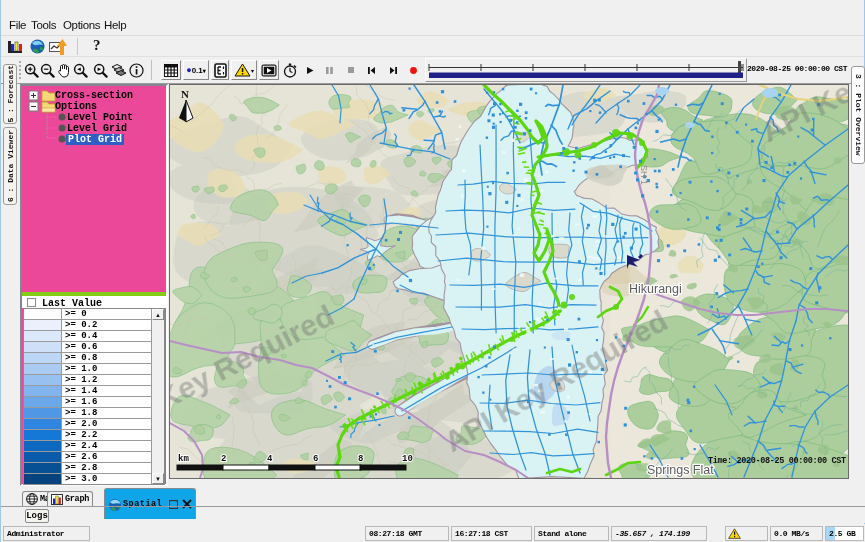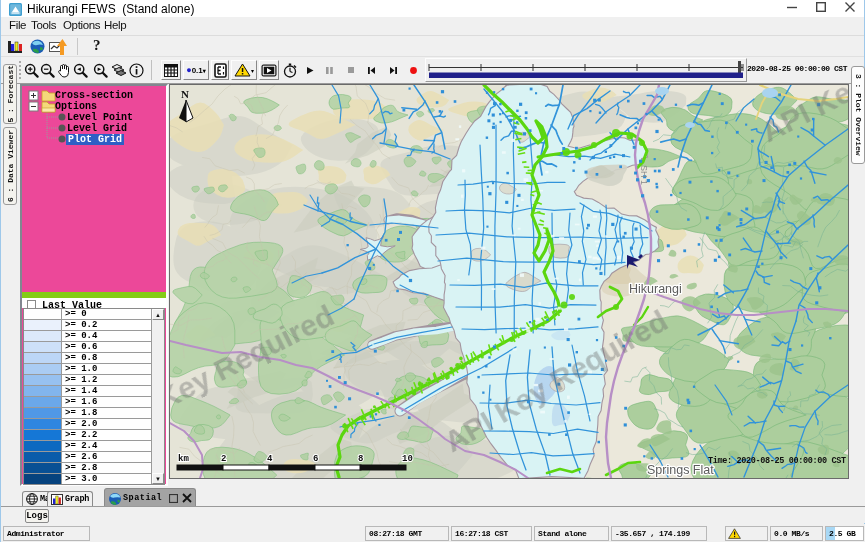--- a/index.html
+++ b/index.html
@@ -39,38 +39,20 @@
      border-radius:3px 3px 0 0; font-family:"Liberation Mono",monospace; font-size:8.5px; font-weight:bold;
      display:flex; align-items:center; gap:2px; padding:0 3px; color:#000; letter-spacing:-0.3px; }
   #statusbar { left:0; top:524px; width:865px; height:18px; background:#f0f0f0; }
   .sc { position:absolute; top:2px; height:15px; background:#f0f0f0; border:1px solid #b8b8b8;
      font-family:"Liberation Mono",monospace; font-size:8px; font-weight:bold; color:#000;
      line-height:13px; padding-left:3px; letter-spacing:-0.4px; white-space:nowrap; overflow:hidden; }
 </style></head>
 <body>
 <div id="win">
 
-<div class="abs" id="titlebar">
-  <div class="abs" style="left:8px;top:2px;"><svg width="13" height="13" viewBox="0 0 13 13" style="">
-          <rect width="13" height="13" rx="1.5" fill="#3f9fd0"></rect>
-          <rect x="1.2" y="1.2" width="10.6" height="10.6" rx="1" fill="#fff" opacity="0.25"></rect>
-          <path d="M3,9 L6.5,3.5 L10,9 Z" fill="#fff"></path>
-          <path d="M2.5,10 H10.5" stroke="#fff" stroke-width="1.2"></path>
-        </svg></div>
-  <div class="abs" id="title-text">Hikurangi FEWS&nbsp; (Stand alone)</div>
-  <div class="abs wbtn" style="right:58px;"><svg width="10" height="10">
-          <path d="M0,5.5 H10" stroke="#444" stroke-width="1.4"></path>
-        </svg></div>
-  <div class="abs wbtn" style="right:29px;"><svg width="10" height="10">
-          <rect x="0.7" y="0.7" width="8.6" height="8.6" fill="none" stroke="#444" stroke-width="1.4"></rect>
-        </svg></div>
-  <div class="abs wbtn" style="right:0;"><svg width="10" height="10">
-          <path d="M0.5,0.5 L9.5,9.5 M9.5,0.5 L0.5,9.5" stroke="#444" stroke-width="1.4"></path>
-        </svg></div>
-</div>
 
 <div class="abs" id="menubar">
   <span class="mi" style="left:8px">File</span>
   <span class="mi" style="left:30px">Tools</span>
   <span class="mi" style="left:62px">Options</span>
   <span class="mi" style="left:103px">Help</span>
 </div>
 
 <div class="abs" id="toolbar1">
   <div class="abs" style="left:6px;top:4px"><svg width="16" height="14" viewBox="0 0 16 14" style="">
@@ -273,21 +255,21 @@
     <circle cx="40" cy="31" r="3.5" fill="#555"></circle>
     <circle cx="40" cy="42" r="3.5" fill="#555"></circle>
     <circle cx="40" cy="53" r="3.5" fill="#555"></circle>
   </svg>
   <span class="tree" style="left:33px;top:4px">Cross-section</span>
   <span class="tree" style="left:33px;top:15px">Options</span>
   <span class="tree" style="left:45px;top:26px">Level Point</span>
   <span class="tree" style="left:45px;top:37px">Level Grid</span>
   <span class="tree" style="left:44px;top:48px;background:#2e5fc5;color:#fff;padding:0 2px">Plot Grid</span>
 
-  <div class="abs" style="left:0;top:206px;width:144px;height:16px;border-top:6px solid #84cc16;background:#fff">
+  <div class="abs" style="left:0;top:206px;width:144px;height:16px;border-top:4px solid #84cc16;background:#fff">
     <span class="abs" style="left:5px;top:2px;width:9px;height:9px;background:#fff;border:1px solid #8a8a8a"></span>
     <span class="tree" style="left:20px;top:2px">Last Value</span>
   </div>
 
   <div id="legendlist">
     <div class="lrow" style="top:0px">
           <span class="lsw" style="background:#ffffff"></span>
           <span class="ltx">&gt;= 0</span>
         </div>
     <div class="lrow" style="top:11px">
@@ -1395,21 +1377,21 @@
         <circle cx="6" cy="6" r="5.4" fill="#fff" stroke="#111" stroke-width="1"></circle>
         <ellipse cx="6" cy="6" rx="2.4" ry="5.4" fill="none" stroke="#111" stroke-width="0.9"></ellipse>
         <path d="M0.6,6 H11.4 M1.4,3.2 H10.6 M1.4,8.8 H10.6" stroke="#111" stroke-width="0.9"></path>
       </svg>Map</div>
 <div class="abs btab" style="left:46px;top:491px;height:15px"><svg width="12" height="11" viewBox="0 0 12 11" style="">
         <rect x="0.5" y="0.5" width="11" height="10" fill="#fff" stroke="#333"></rect>
         <rect x="2" y="4.5" width="2.3" height="5.5" fill="#2222cc"></rect>
         <rect x="4.8" y="2" width="2.3" height="8" fill="#eeee22" stroke="#333" stroke-width="0.4"></rect>
         <rect x="7.6" y="3.5" width="2.3" height="6.5" fill="#cc2222"></rect>
       </svg>Graph</div>
-<div class="abs btab" style="left:103px;top:488px;height:19px;background:#a3a3a3;">
+<div class="abs btab" style="left:103px;top:488px;height:31px;background:#0ea5e9;">
       <svg width="13" height="13" viewBox="0 0 13 13" style="">
         <circle cx="7" cy="7" r="6" fill="#1b5cb5"></circle>
         <path d="M2,4 Q5,1 9,2 Q12,3 12.5,5.5 Q9,5 6.5,5.5 Q3.5,6.5 2,4 Z" fill="#8fd8f8"></path>
         <path d="M3,9.5 Q6,8.5 7.5,10.5 Q9,12.5 7.5,13 Q5,13 3,11 Z" fill="#2a9e4a"></path>
         <path d="M9.5,7.5 Q12,7.5 12,9.5 Q11,11 9.5,10 Z" fill="#2a9e4a"></path>
       </svg>
       <span style="letter-spacing:0.5px">Spatial</span>
   <svg width="9" height="9" style="margin-left:5px">
         <rect x="0.5" y="0.5" width="8" height="8" fill="none" stroke="#333" stroke-width="1.2"></rect>
       </svg>
@@ -1418,21 +1400,21 @@
       </svg>
 </div>
 <div class="abs" style="left:0px;top:506px;width:865px;height:1px;background:#9a9a9a"></div>
 <div class="abs" style="left:24px;top:509px;width:24px;height:14px;background:#f4f3ee;border:1px solid #8a8a8a;border-radius:2px;font-family:'Liberation Mono',monospace;font-size:9px;font-weight:bold;text-align:center;line-height:12px;color:#000">Logs</div>
 
 <div class="abs" id="statusbar">
   <div class="sc" style="left:2px;width:87px;">Administrator</div>
   <div class="sc" style="left:364px;width:84px;">08:27:18 GMT</div>
   <div class="sc" style="left:450px;width:81px;">16:27:18 CST</div>
   <div class="sc" style="left:533px;width:75px;">Stand alone</div>
-  <div class="sc" style="left:610px;width:96px;">-35.657 , 174.199</div>
+  <div class="sc" style="left:610px;width:96px;font-style:italic;">-35.657 , 174.199</div>
   <div class="sc" style="left:724px;width:43px;">
         <span style="position:absolute;left:2px;top:1px"><svg width="13" height="11" viewBox="0 0 13 11" style="">
             <path d="M6.5,0.8 L12.4,10.4 L0.6,10.4 Z" fill="#ffd800" stroke="#333" stroke-width="0.8"></path>
             <rect x="6" y="3.6" width="1.2" height="3.2" fill="#111"></rect>
             <rect x="6" y="7.8" width="1.2" height="1.4" fill="#111"></rect>
           </svg></span>
       </div>
   <div class="sc" style="left:769px;width:53px;">0.0 MB/s</div>
   <div class="sc" style="left:824px;width:39px;background:#fff;"><span style="position:absolute;left:0;top:0;width:9px;height:13px;background:#a8d8f5"></span><span style="position:relative">2.5 GB</span></div>
 </div>

